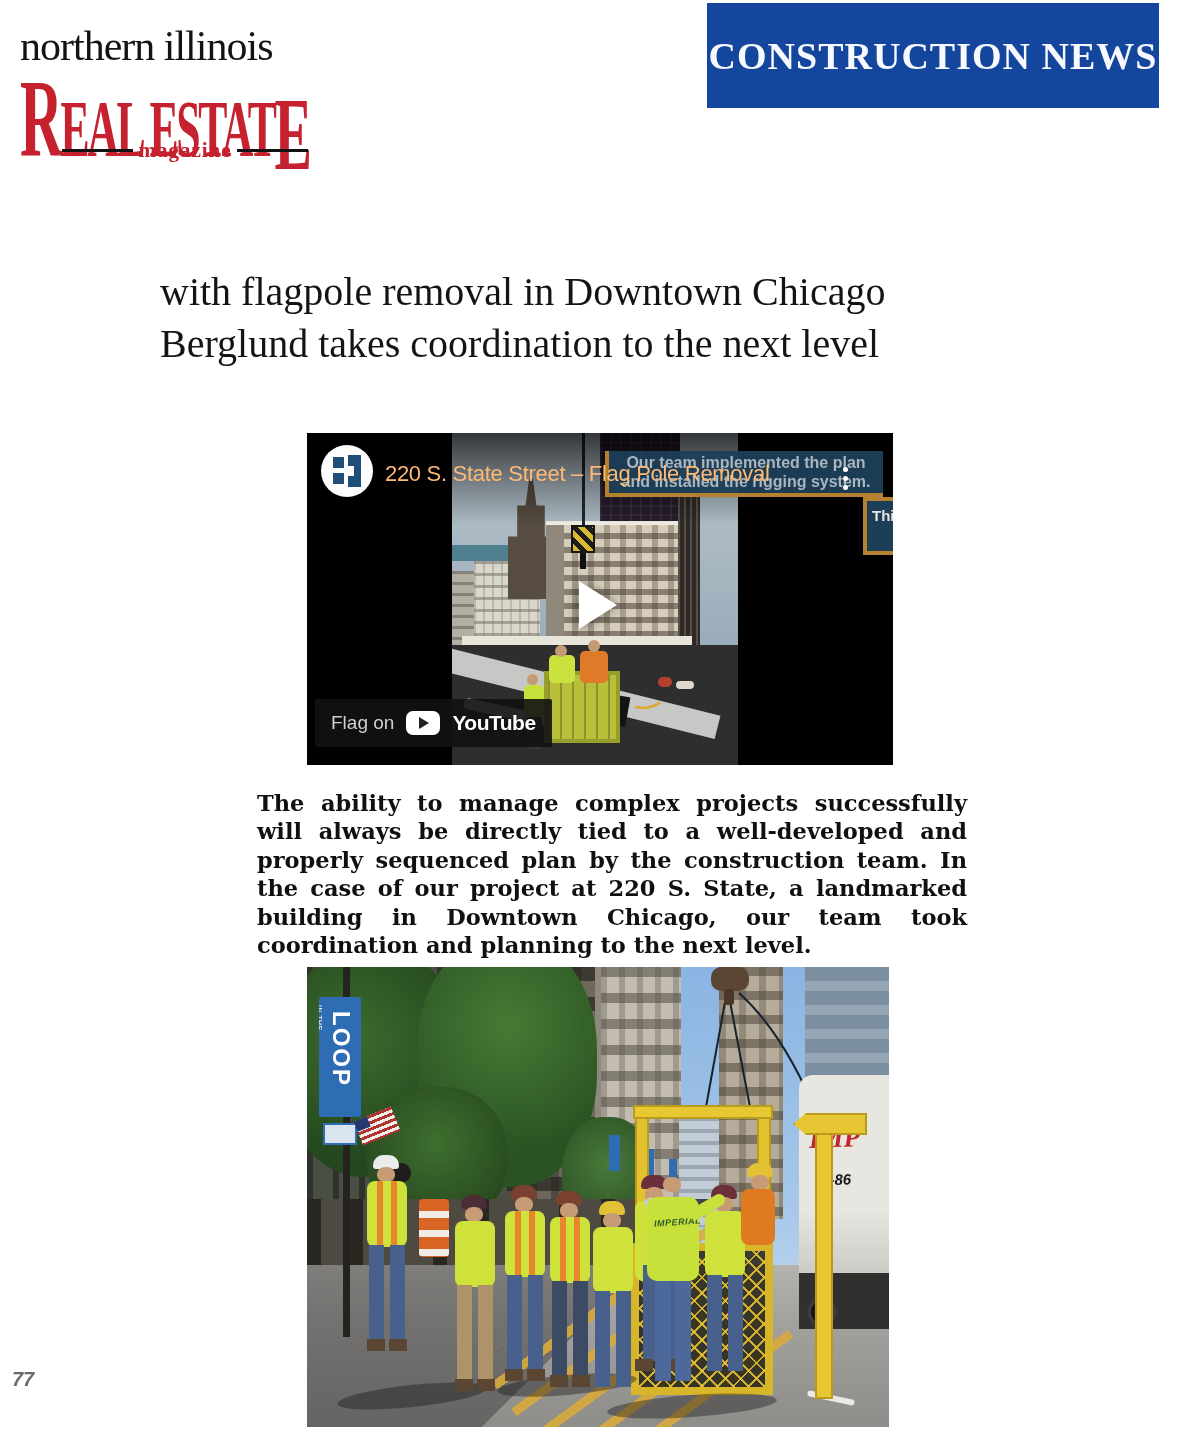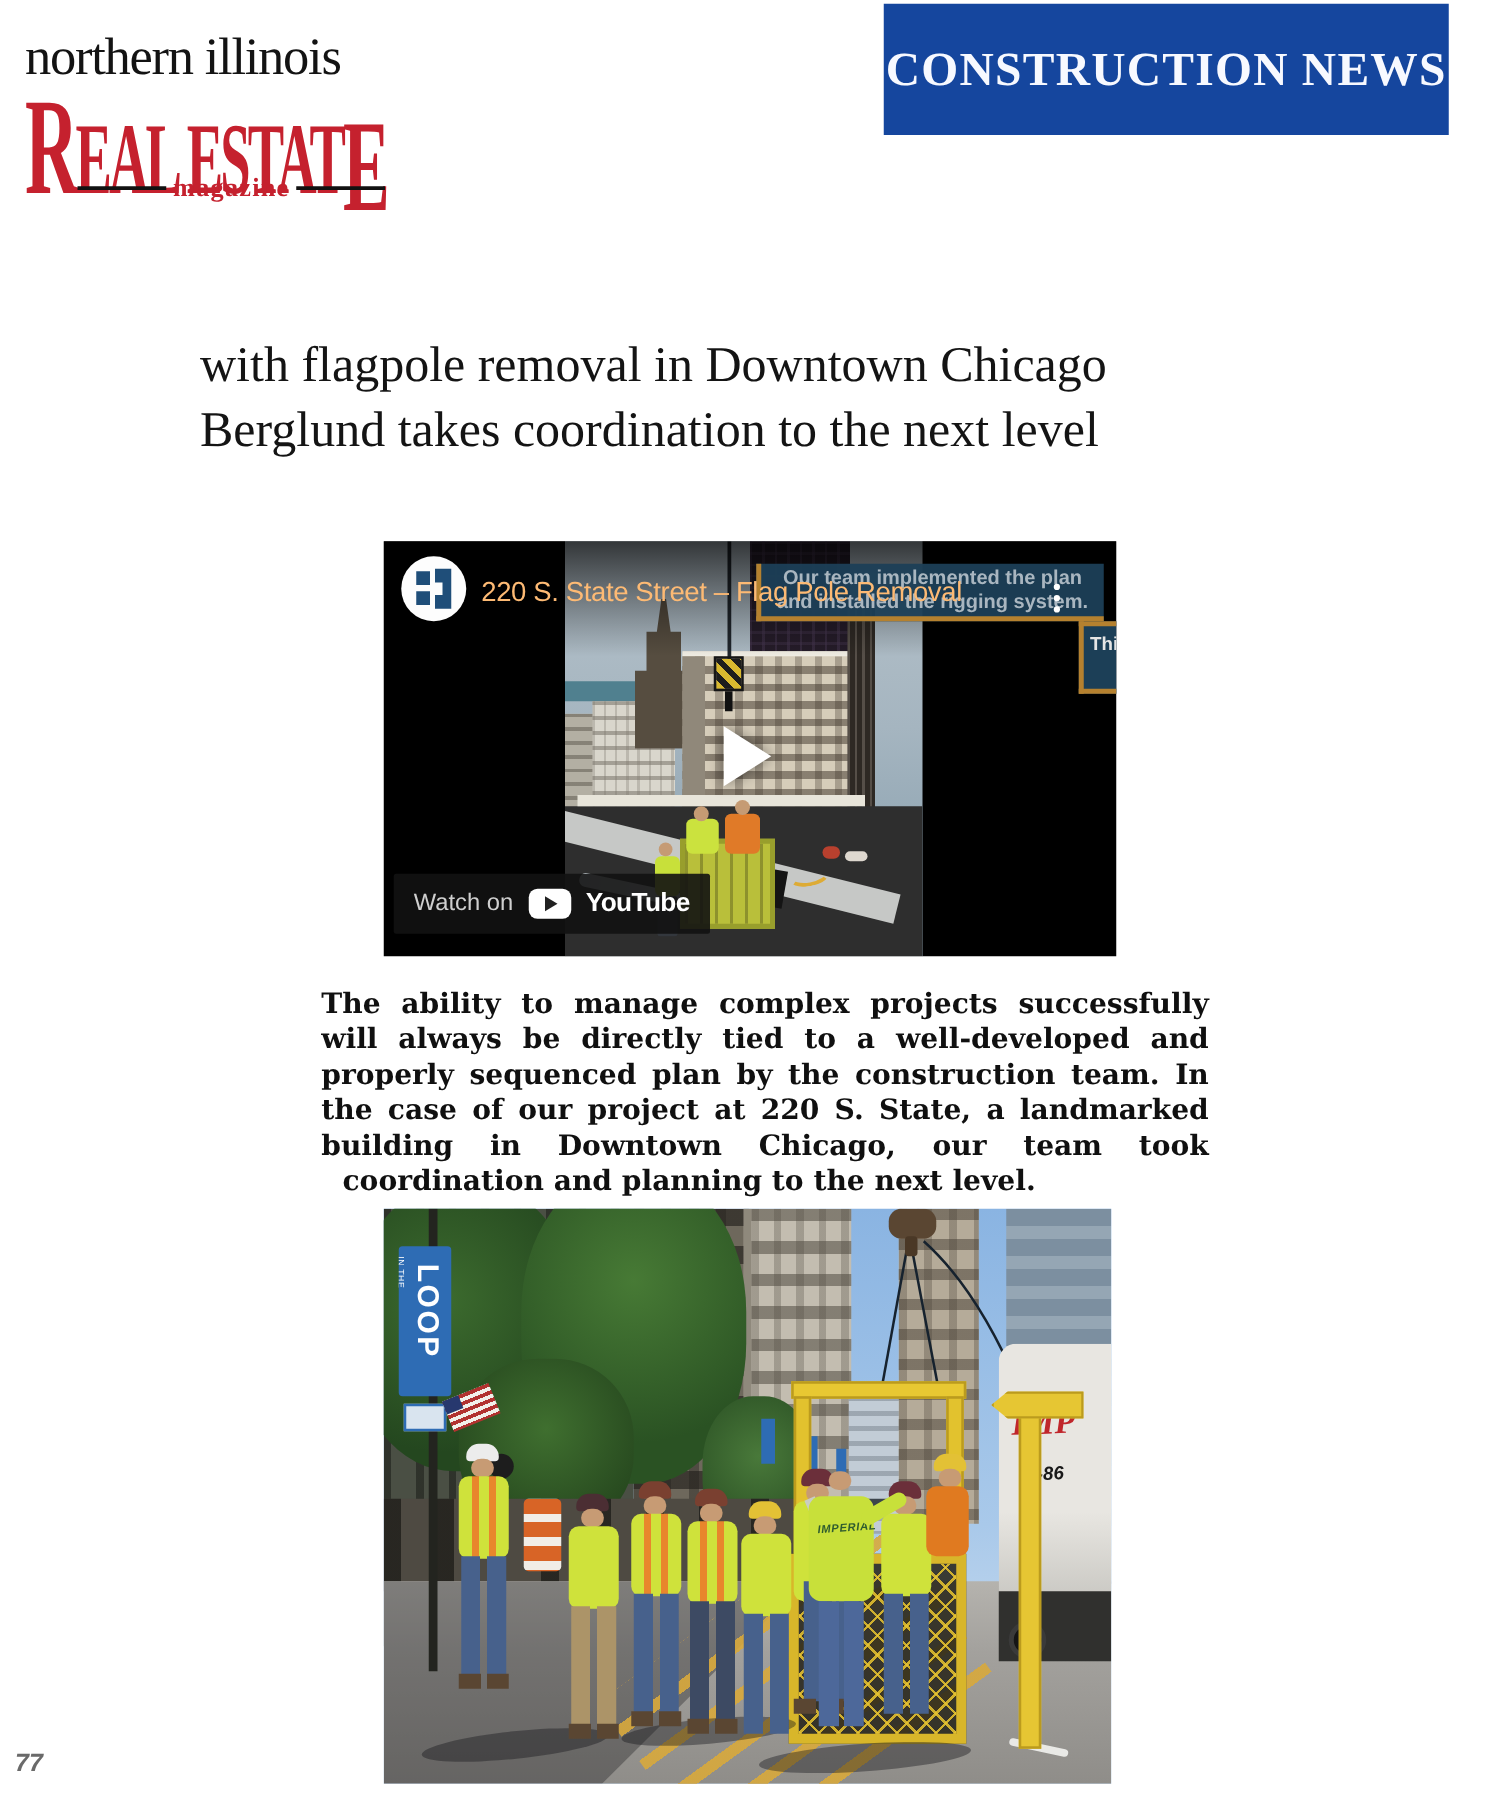--- a/index.html
+++ b/index.html
@@ -90,21 +90,21 @@
   .v-watch-label { color:#cfcfcf; font-family:"Liberation Sans",sans-serif; font-size:19px; }
   .yt-logo { position:relative; width:34px; height:24px; background:#fff; border-radius:7px; }
   .yt-logo::after { content:""; position:absolute; left:13px; top:6px; width:0; height:0;
                     border-left:10px solid #212121; border-top:6px solid transparent; border-bottom:6px solid transparent; }
   .yt-word { color:#fff; font-family:"Liberation Sans",sans-serif; font-weight:700; font-size:21px; letter-spacing:-0.5px; }
 
   
   .body-copy { left:257px; top:789px; width:710px; font-family:"DejaVu Serif",serif; font-weight:700;
                font-size:22.5px; line-height:28.4px; color:#101010; }
   .body-copy .jl { text-align:justify; text-align-last:justify; }
-  .body-copy .jl:last-child { text-align-last:left;margin-left:17px; }
+  .body-copy .jl:last-child { text-align-last:left; }
 
   
   .photo { left:307px; top:967px; width:582px; height:460px; overflow:hidden;
            background:linear-gradient(180deg,#8ab4e2 0%,#a9c9ea 55%,#b9d2ec 70%); }
   .ph-bldg-left { position:absolute; left:0; top:0; width:200px; height:350px; background:#4a4f44;
            background-image:repeating-linear-gradient(90deg, rgba(20,22,18,.5) 0 6px, transparent 6px 26px); }
   .ph-bldg-mid { position:absolute; left:200px; top:0; width:92px; height:340px; background:#6e685c;
            background-image:repeating-linear-gradient(180deg, rgba(35,32,28,.65) 0 14px, transparent 14px 30px),
                             repeating-linear-gradient(90deg, rgba(35,32,28,.4) 0 8px, transparent 8px 22px); }
   .ph-bldg-beige { position:absolute; left:288px; top:0; width:86px; height:322px; background:#c3bdb0; border-left:6px solid #8f897c;
@@ -191,21 +191,21 @@
               font-size:9px; font-style:italic; color:#2f5c2f; transform:rotate(-4deg); letter-spacing:.5px; }
   .wk-lean .arm { position:absolute; left:40px; top:26px; width:40px; height:12px; background:#c8e03a; border-radius:6px; transform:rotate(-30deg); }
   .wk-lean .legs2 { position:absolute; left:8px; top:106px; width:36px; height:100px;
               background:linear-gradient(90deg,#4d689a 0 44%, transparent 44% 56%, #4d689a 56% 100%); }
   .ph-shadow { position:absolute; background:rgba(20,20,24,.4); border-radius:50%; }
   .sh1 { left:30px; top:418px; width:150px; height:22px; transform:rotate(-6deg); }
   .sh2 { left:190px; top:408px; width:140px; height:20px; transform:rotate(-5deg); }
   .sh3 { left:300px; top:428px; width:170px; height:22px; transform:rotate(-4deg); }
 
   
-  .page-num { left:12px; top:1400px; font-family:"Liberation Sans",sans-serif; font-style:italic;
+  .page-num { left:12px; top:1368px; font-family:"Liberation Sans",sans-serif; font-style:italic;
               font-size:20px; font-weight:700; color:#6a6a6a; }
   svg.cables { position:absolute; left:0; top:0; pointer-events:none; }
 </style>
 </head>
 <body>
 
 <div class="page">
 
   <div class="abs news-banner">
     <span>CONSTRUCTION NEWS</span>
@@ -273,21 +273,21 @@
 
     <div class="v-kebab">
         <i></i>
         <i></i>
         <i></i>
       </div>
 
     <div class="v-play"></div>
 
     <div class="v-watch">
-      <span class="v-watch-label">Watch on</span>
+      <span class="v-watch-label">Flag on</span>
       <span class="yt-logo"></span>
       <span class="yt-word">YouTube</span>
     </div>
   </div>
 
   <div class="abs body-copy">
     <div class="jl">The ability to manage complex projects successfully</div>
     <div class="jl">will always be directly tied to a well-developed and</div>
     <div class="jl">properly sequenced plan by the construction team. In</div>
     <div class="jl">the case of our project at 220 S. State, a landmarked</div>

